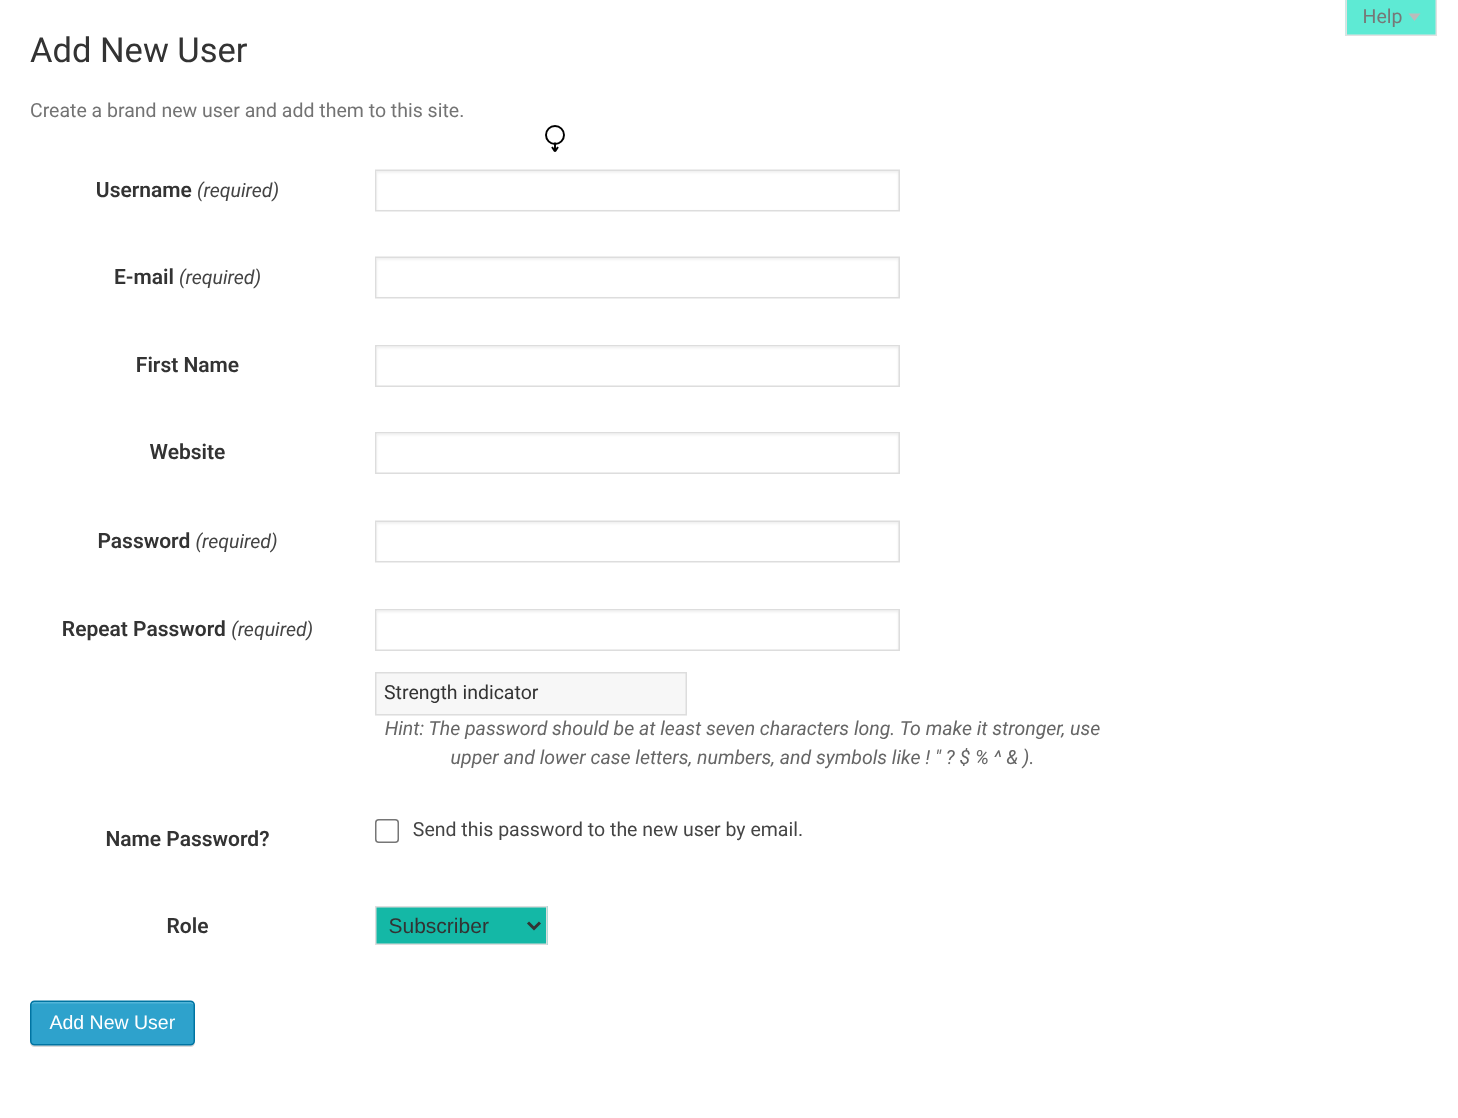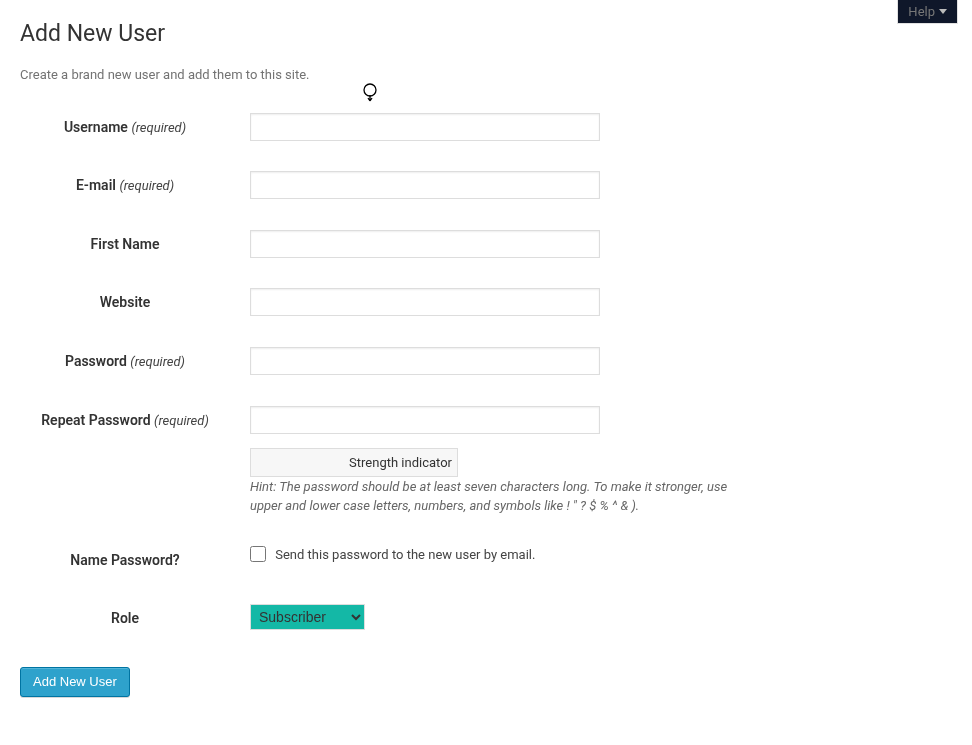--- a/index.html
+++ b/index.html
@@ -13,21 +13,21 @@
       color: #444444;
       font-size: 13px;
       width: 972px;
       height: 745px;
       position: relative;
     }
     .help-tab {
       position: absolute;
       top: 0;
       right: 14px;
-      background: #0f172a;
+      background: #5eead4;
       border: 1px solid #e1e1e1;
       border-top: none;
       padding: 4px 10px;
       font-size: 13px;
       color: #777;
       cursor: pointer;
       display: flex;
       align-items: center;
       gap: 4px;
     }
@@ -88,37 +88,38 @@
       border: 1px solid #dddddd;
       background: #ffffff;
       box-shadow: inset 0 1px 2px rgba(0,0,0,0.07);
       font-size: 14px;
       line-height: 1;
       color: #333;
     }
     #pass-strength-result {
       width: 208px;
       display: inline-block;
-      text-align: right;
+      text-align: left;
       padding: 6px 5px;
       border: 1px solid #dddddd;
       background: #f7f7f7;
       color: #333;
       font-size: 13px;
       margin-right: 12px;
       vertical-align: top;
     }
     .indicator-hint {
       font-style: italic;
       color: #666;
       font-size: 13px;
       line-height: 1.5;
       display: inline-block;
       vertical-align: top;
       width: 490px;
+      text-align: center;
     }
     input[type="checkbox"] {
       width: 16px;
       height: 16px;
       vertical-align: middle;
       margin-right: 6px;
       border: 1px solid #bbb;
     }
     .checkbox-label-text {
       vertical-align: middle;

